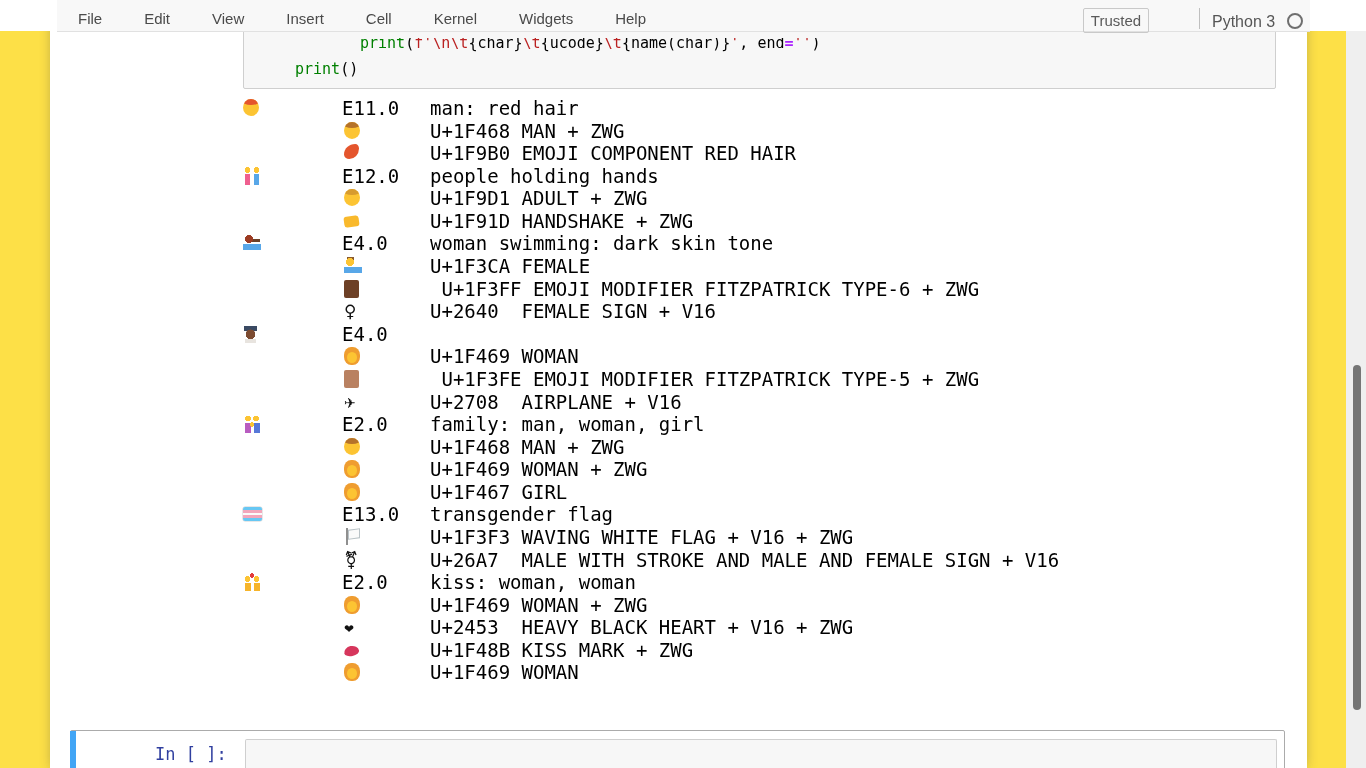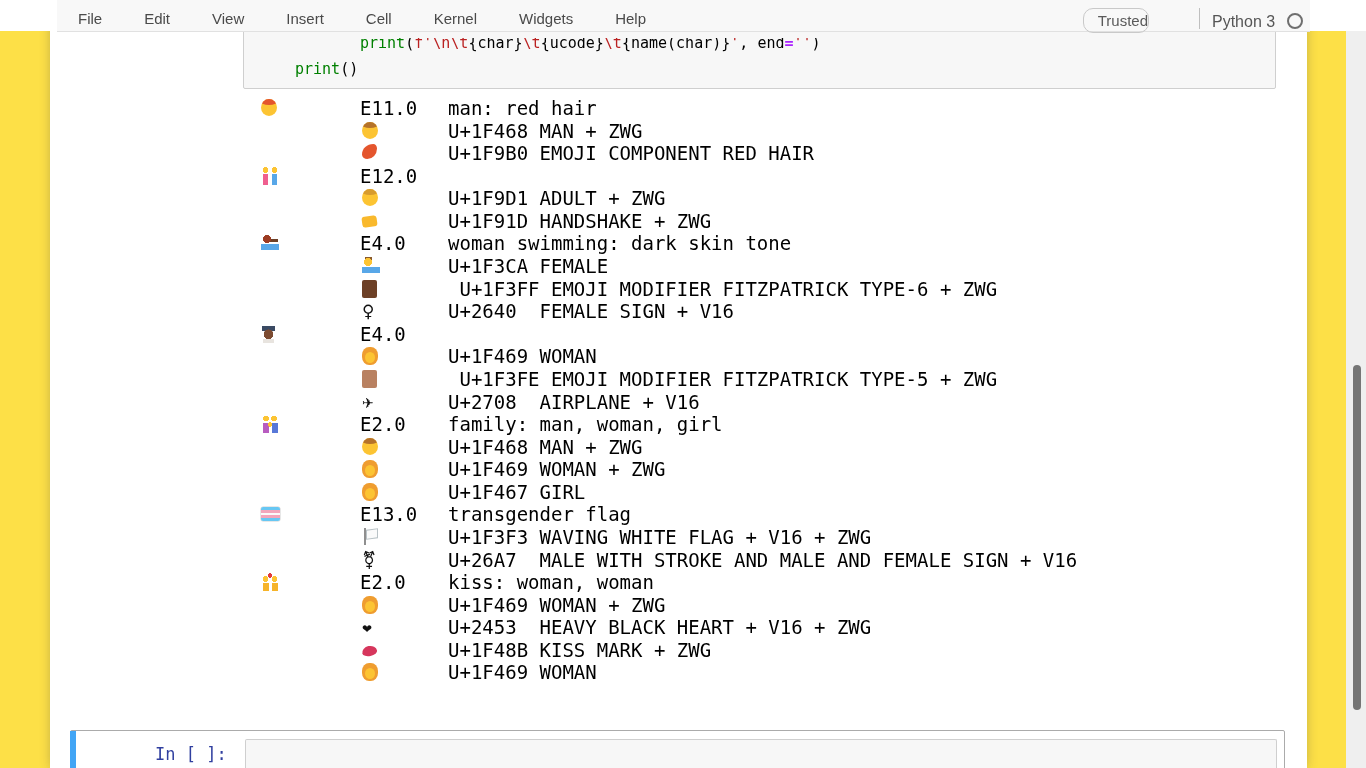--- a/index.html
+++ b/index.html
@@ -8,39 +8,39 @@
   
   .topband{position:absolute;left:0;top:0;width:1366px;height:31px;background:#ffffff;z-index:2;}
   .nbcontainer{position:absolute;left:50px;top:0;width:1257px;height:768px;background:#ffffff;
                box-shadow:0 0 10px rgba(60,60,60,.28);z-index:1;}
   
   .menubar{position:absolute;left:57px;top:0;width:1253px;height:31px;background:#f8f8f8;
            border-bottom:1px solid #e1e1e1;z-index:3;}
   .menu-items{display:flex;height:31px;align-items:flex-end;}
   .menu-item{padding:0 21px 4px 21px;font-size:15px;color:#4a4a4a;cursor:pointer;white-space:nowrap;}
   .trusted{position:absolute;left:1026px;top:8px;width:64px;height:23px;border:1px solid #c9c9c9;
-           border-radius:10px;font-size:15px;color:#5a5a5a;text-align:right;line-height:23px;z-index:4;}
+           border-radius:2px;font-size:15px;color:#5a5a5a;text-align:center;line-height:23px;z-index:4;}
   .kdivider{position:absolute;left:1142px;top:8px;height:21px;border-left:1px solid #bfbfbf;z-index:4;}
   .kernel-name{position:absolute;left:1155px;top:13px;font-size:16px;color:#565656;z-index:4;}
   .kernel-circle{position:absolute;left:1230px;top:13px;width:12px;height:12px;border:2.5px solid #6f6f6f;
                  border-radius:50%;z-index:4;background:transparent;}
   
   .code-box{position:absolute;left:243px;top:30px;width:1031px;height:57px;background:#f7f7f7;
             border:1px solid #cfcfcf;border-radius:2px;z-index:2;}
   .codefont{font-family:"DejaVu Sans Mono",monospace;font-size:15px;color:#000;}
   .cl1-clip{position:absolute;left:360px;top:38px;width:680px;height:18px;overflow:hidden;z-index:3;}
   .cl1{position:absolute;left:0;top:-5px;white-space:pre;line-height:20px;}
   .cl2{position:absolute;left:295px;top:58px;white-space:pre;line-height:22px;z-index:3;}
   .tok-builtin{color:#008000;}
   .tok-string{color:#ba2121;}
   .tok-operator{color:#aa22ff;font-weight:bold;}
   .tok-plain{color:#000;}
   
   .output{position:absolute;left:0;top:97px;width:1307px;z-index:2;
-          font-family:"DejaVu Sans Mono",monospace;font-size:19px;color:#000;padding-left:18px;}
+          font-family:"DejaVu Sans Mono",monospace;font-size:19px;color:#000;}
   .orow{position:relative;height:22.58px;}
   .orow .ver{position:absolute;left:342px;top:0;white-space:pre;}
   .orow .txt{position:absolute;left:430px;top:0;white-space:pre;}
   .emo{position:absolute;top:2px;display:inline-block;}
   .emo-main{left:243px;}
   .emo-comp{left:344px;}
   .emo-glyph{background:none!important;font-family:"DejaVu Sans",sans-serif;color:#111;top:0;}
   
   .emo-man-red-hair,.emo-man,.emo-adult{width:16px;height:17px;border-radius:50%;background:#fcc433;overflow:hidden;}
   .emo-man-red-hair::before,.emo-man::before,.emo-adult::before{content:"";position:absolute;left:-1px;top:-3px;
@@ -154,20 +154,21 @@
         <span class="emo emo-man emo-comp"></span>
         <span class="txt">U+1F468 MAN + ZWG</span>
       </div>
       <div class="orow">
         <span class="emo emo-hair-red emo-comp"></span>
         <span class="txt">U+1F9B0 EMOJI COMPONENT RED HAIR</span>
       </div>
       <div class="orow">
         <span class="emo emo-people-holding-hands emo-main"></span>
         <span class="ver">E12.0</span>
+        <span class="txt">people holding hands</span>
       </div>
       <div class="orow">
         <span class="emo emo-adult emo-comp"></span>
         <span class="txt">U+1F9D1 ADULT + ZWG</span>
       </div>
       <div class="orow">
         <span class="emo emo-handshake emo-comp"></span>
         <span class="txt">U+1F91D HANDSHAKE + ZWG</span>
       </div>
       <div class="orow">

